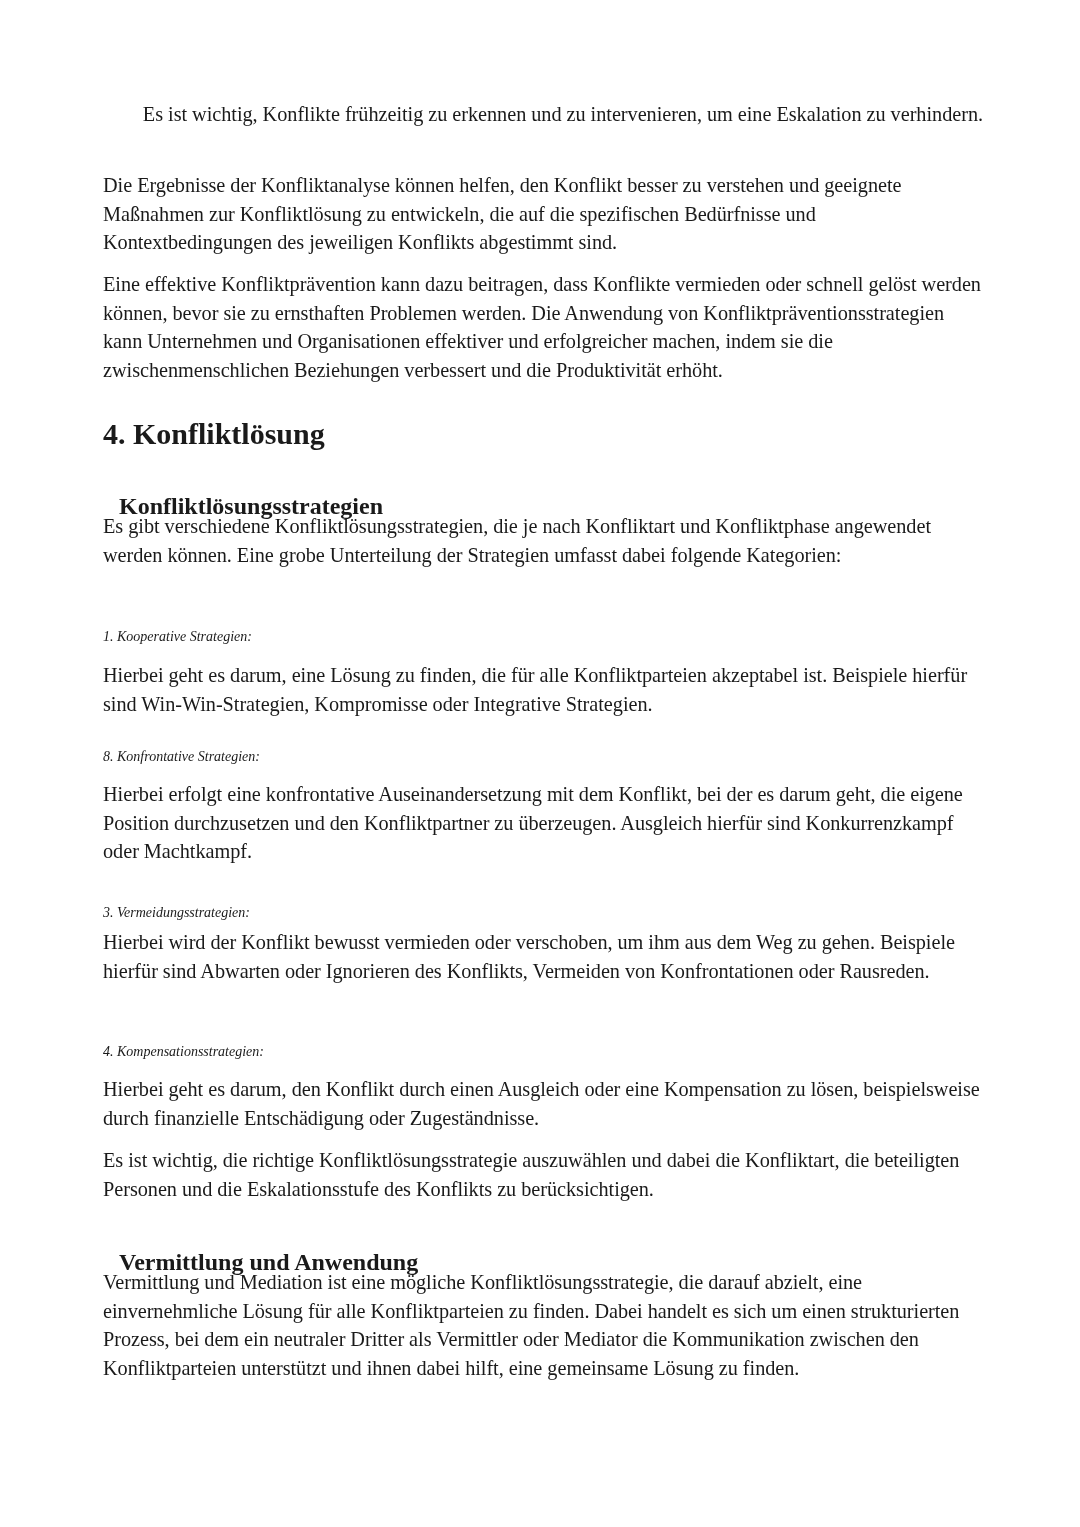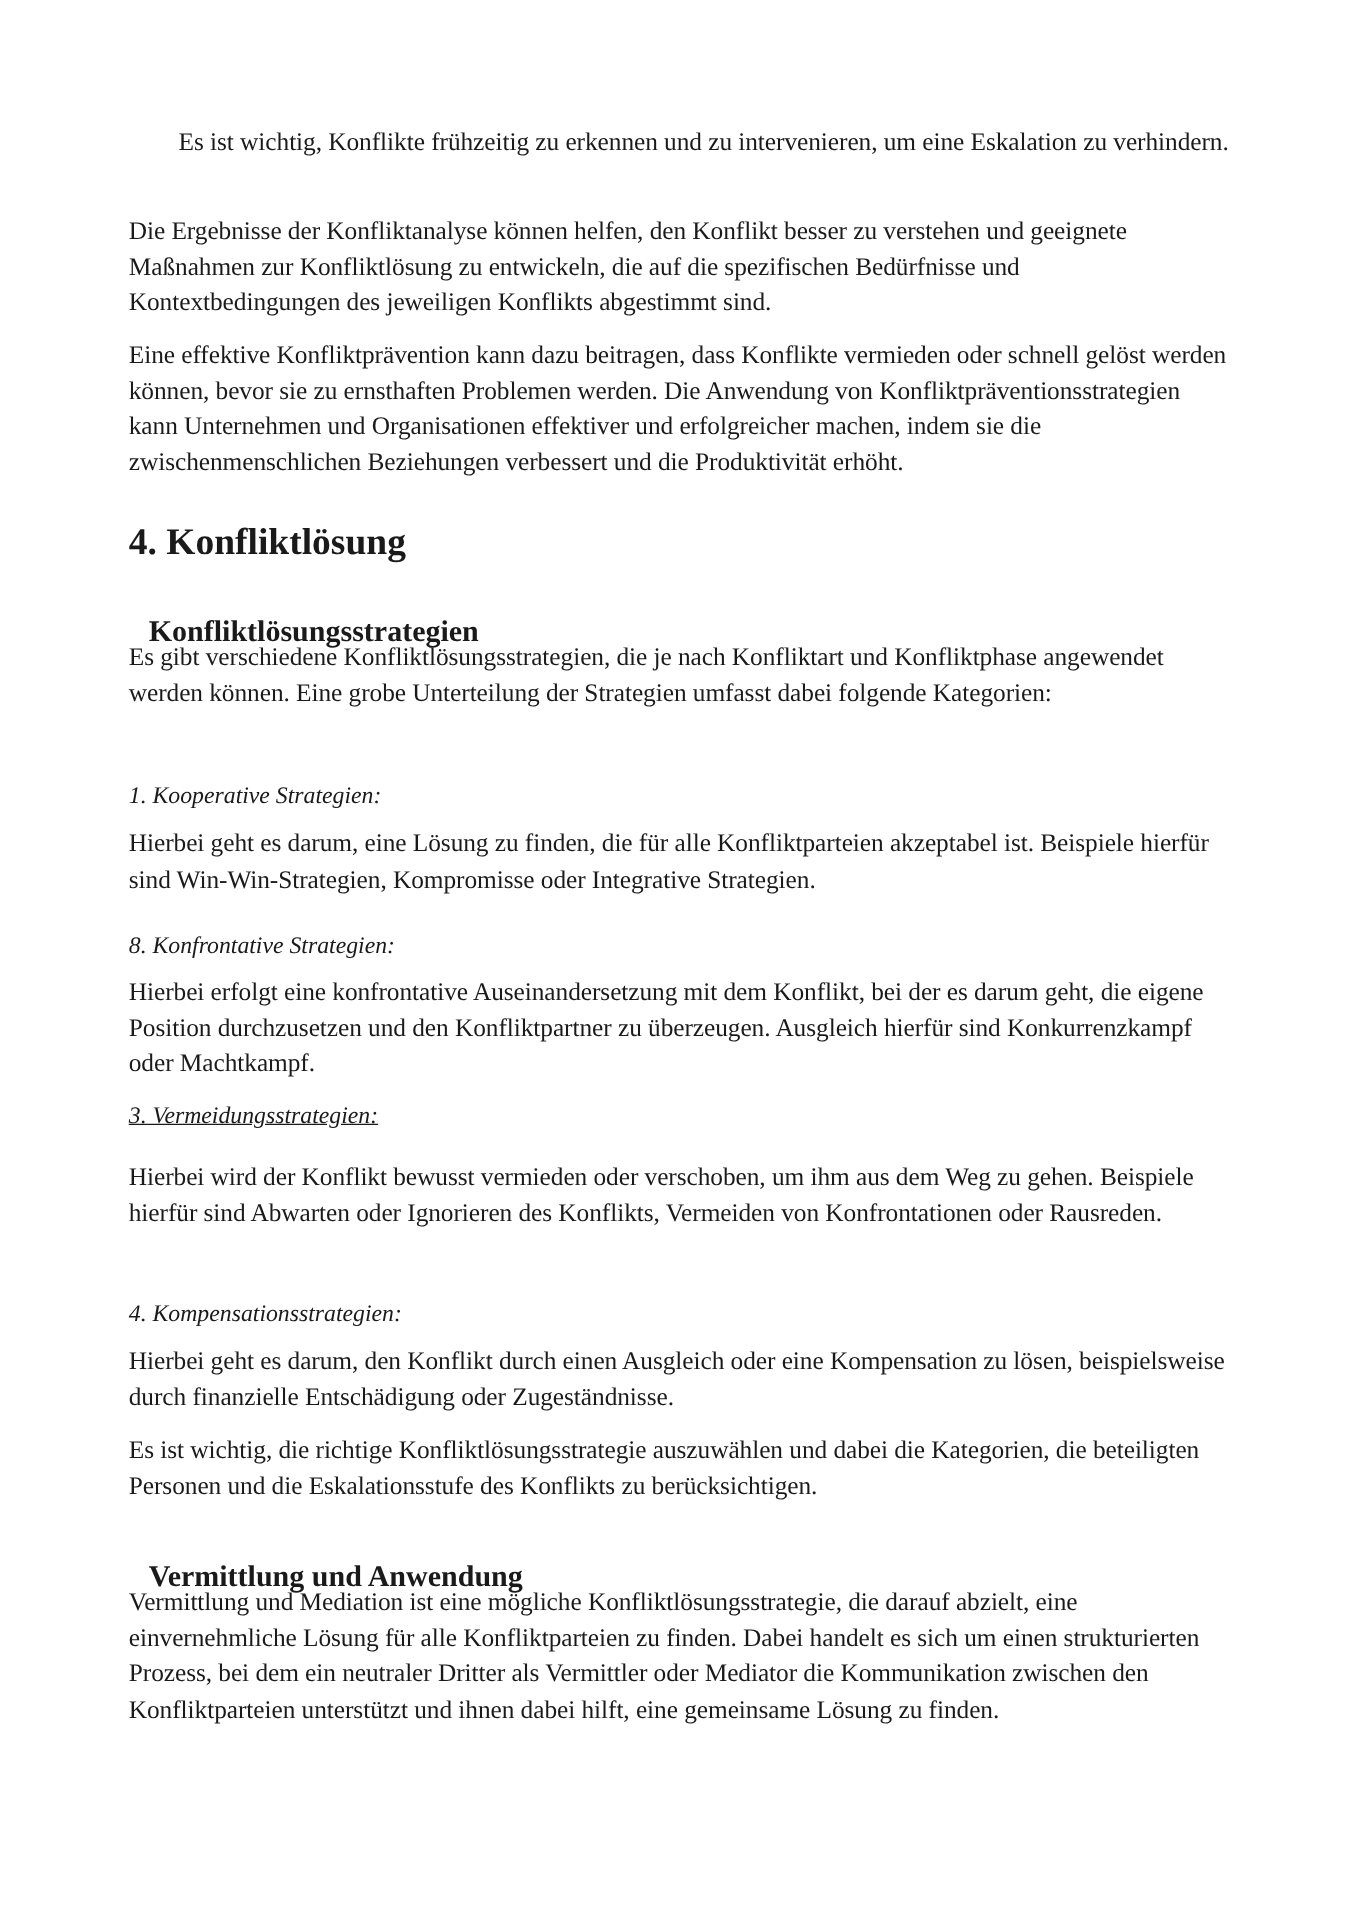--- a/index.html
+++ b/index.html
@@ -38,21 +38,21 @@
       line-height: 36px;
       margin: 0;
     }
     h3.h-sub {
       font-size: 24px;
       font-weight: bold;
       line-height: 30px;
       margin: 16px;
     }
     .h-italic {
-      font-size: 19px;
+      font-size: 14px;
       font-style: italic;
       line-height: 30px;
       margin: 0;
     }
   </style>
 </head>
 <body>
 
 <div class="page">
 
@@ -67,25 +67,25 @@
   <h3 class="block h-sub" style="top:475px;">Konfliktlösungsstrategien</h3>
 
   <p class="block body" style="top:512px;">Es gibt verschiedene Konfliktlösungsstrategien, die je nach Konfliktart und Konfliktphase angewendet werden können. Eine grobe Unterteilung der Strategien umfasst dabei folgende Kategorien:</p>
 
   <div class="block h-italic" style="top:622px;">1. Kooperative Strategien:</div>
   <p class="block body" style="top:661px;">Hierbei geht es darum, eine Lösung zu finden, die für alle Konfliktparteien akzeptabel ist. Beispiele hierfür sind Win-Win-Strategien, Kompromisse oder Integrative Strategien.</p>
 
   <div class="block h-italic" style="top:742px;">8. Konfrontative Strategien:</div>
   <p class="block body" style="top:780px;">Hierbei erfolgt eine konfrontative Auseinandersetzung mit dem Konflikt, bei der es darum geht, die eigene Position durchzusetzen und den Konfliktpartner zu überzeugen. Ausgleich hierfür sind Konkurrenzkampf oder Machtkampf.</p>
 
-  <div class="block h-italic" style="top:878px;text-decoration:underline;">3. Vermeidungsstrategien:</div>
+  <div class="block h-italic" style="top:898px;">3. Vermeidungsstrategien:</div>
   <p class="block body" style="top:928px;">Hierbei wird der Konflikt bewusst vermieden oder verschoben, um ihm aus dem Weg zu gehen. Beispiele hierfür sind Abwarten oder Ignorieren des Konflikts, Vermeiden von Konfrontationen oder Rausreden.</p>
 
   <div class="block h-italic" style="top:1037px;">4. Kompensationsstrategien:</div>
   <p class="block body" style="top:1075px;">Hierbei geht es darum, den Konflikt durch einen Ausgleich oder eine Kompensation zu lösen, beispielsweise durch finanzielle Entschädigung oder Zugeständnisse.</p>
 
-  <p class="block body" style="top:1146px;">Es ist wichtig, die richtige Konfliktlösungsstrategie auszuwählen und dabei die Kategorien, die beteiligten Personen und die Eskalationsstufe des Konflikts zu berücksichtigen.</p>
+  <p class="block body" style="top:1146px;">Es ist wichtig, die richtige Konfliktlösungsstrategie auszuwählen und dabei die Konfliktart, die beteiligten Personen und die Eskalationsstufe des Konflikts zu berücksichtigen.</p>
 
   <h3 class="block h-sub" style="top:1231px;">Vermittlung und Anwendung</h3>
 
   <p class="block body" style="top:1268px;">Vermittlung und Mediation ist eine mögliche Konfliktlösungsstrategie, die darauf abzielt, eine einvernehmliche Lösung für alle Konfliktparteien zu finden. Dabei handelt es sich um einen strukturierten Prozess, bei dem ein neutraler Dritter als Vermittler oder Mediator die Kommunikation zwischen den Konfliktparteien unterstützt und ihnen dabei hilft, eine gemeinsame Lösung zu finden.</p>
 
 </div>
 
 </body></html>

